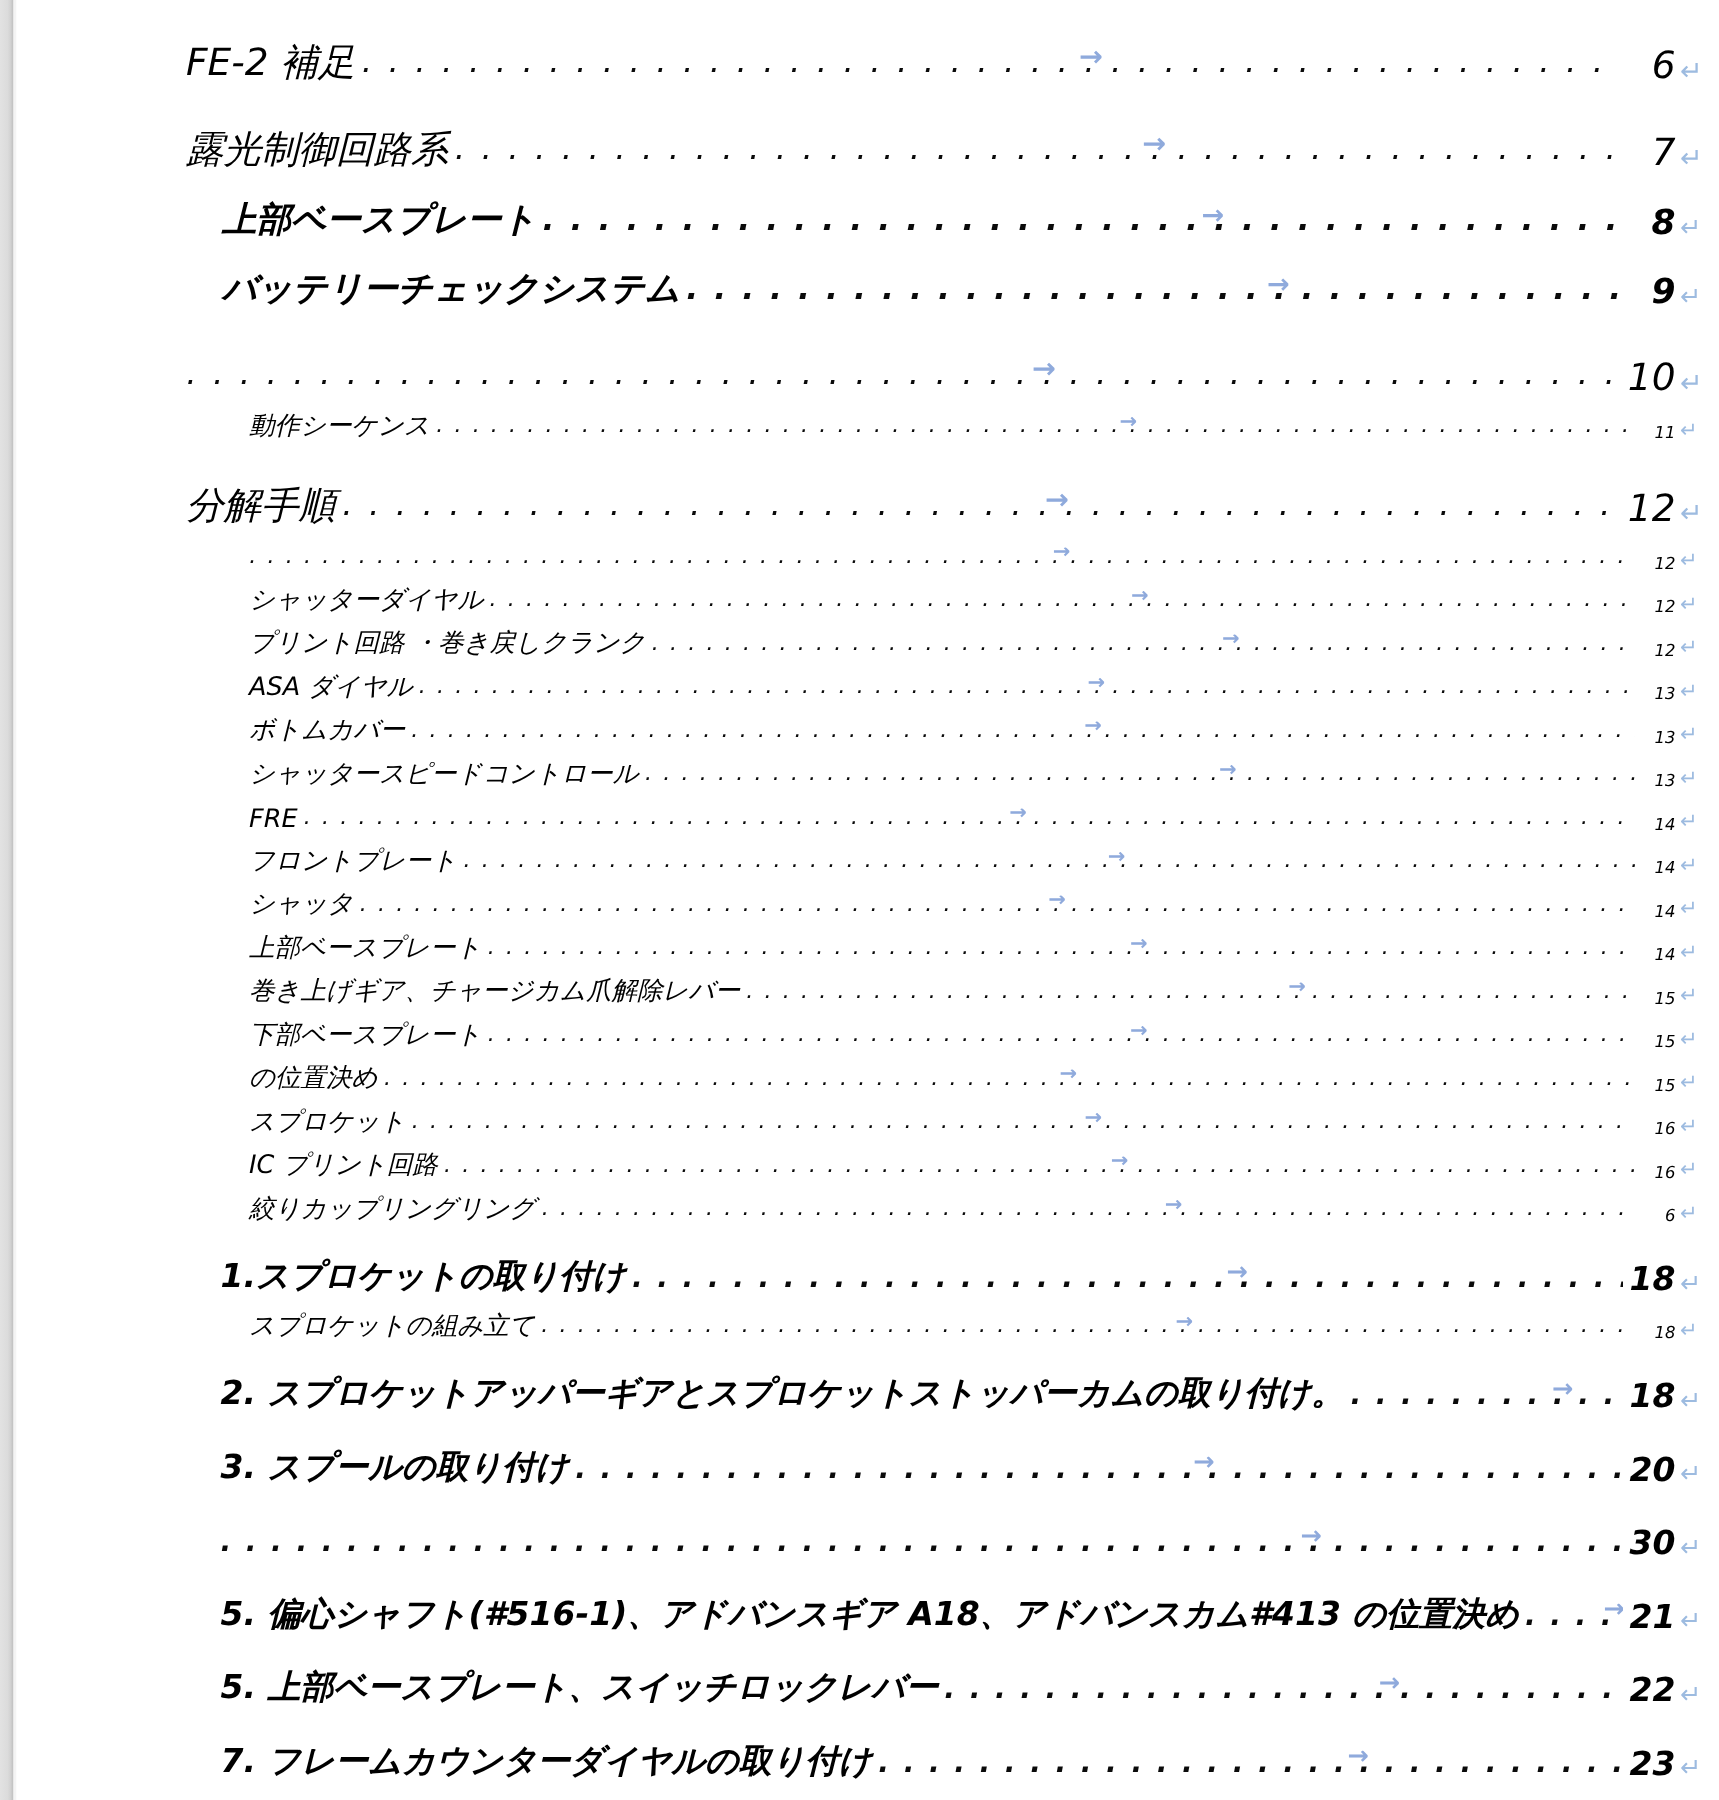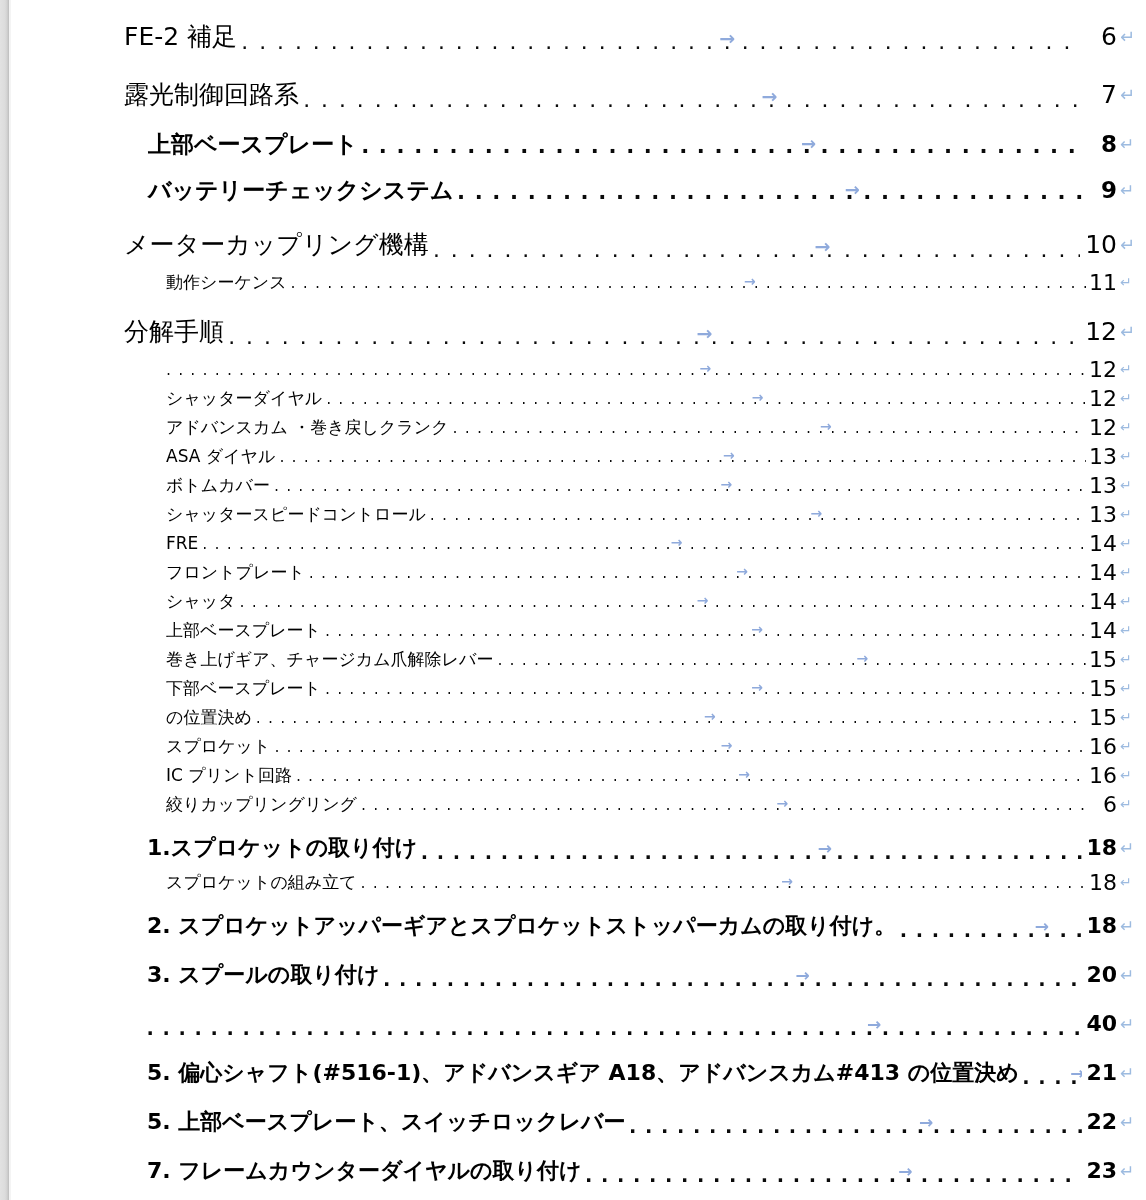--- a/index.html
+++ b/index.html
@@ -40,24 +40,25 @@
   #toc {
     position: absolute;
     left: 0; top: 0;
     width: 1135px;
   }
 
   
   .toc-row {
     position: relative;
     display: flex;
-    align-items: center;
+    align-items: flex-end;
     width: 1135px;
     white-space: nowrap;
     color: #000000;
+    font-style: italic;
   }
   .toc-title {
     flex: 0 0 auto;
     padding-right: 4px;
   }
   .toc-leader {
     flex: 1 1 auto;
     position: relative;
     overflow: hidden;
     height: 1em;
@@ -127,21 +128,21 @@
   
   .lv3 {
     font-family: "DejaVu Sans", "Liberation Sans", sans-serif;
     font-size: 17px;
     font-weight: 400;
     height: 29px;
     padding-left: 155px;
     padding-top: 3px;
     box-sizing: border-box;
   }
-  .lv3 .toc-page { font-size: 22px; min-width: 24px; }
+  .lv3 .toc-page { font-size: 11px; min-width: 24px; }
   .lv3 .toc-leader .dots { font-size: 15px; }
   .lv3 .toc-leader .tabarrow { font-size: 14px; }
   .lv3 .toc-pilcrow { font-size: 14px; }
 
   
   .lvnum {
     font-family: "DejaVu Sans", "Liberation Sans", sans-serif;
     font-size: 22px;
     font-weight: 700;
     height: 49px;
@@ -192,21 +193,20 @@
       <div class="toc-row lv2">
         <span class="toc-title">バッテリーチェックシステム</span>
         <span class="toc-leader">
           <span class="dots">․ ․ ․ ․ ․ ․ ․ ․ ․ ․ ․ ․ ․ ․ ․ ․ ․ ․ ․ ․ ․ ․ ․ ․ ․ ․ ․ ․ ․ ․ ․ ․ ․ ․ ․ ․ ․ ․ ․ ․ ․ ․ ․ ․ ․ ․ ․ ․ ․ ․ ․ ․ ․ ․ ․ ․ ․ ․ ․ ․ ․ ․ ․ ․ ․ ․ ․ ․ ․ ․ ․ ․ ․ ․ ․ ․ ․ ․ ․ ․ ․ ․ ․ ․ ․ ․ ․ ․ ․ ․ ․ ․ ․ ․ ․ ․ ․ ․ ․ ․ ․ ․ ․ ․ ․ ․ ․ ․ ․ ․ ․ ․ ․ ․ ․ ․ ․ ․ ․ ․ ․ ․ ․ ․ ․ ․ ․ ․ ․ ․ ․ ․ ․ ․ ․ ․ ․ ․ ․ ․ ․ ․ ․ ․ ․ ․ ․ ․ ․ ․ ․ ․ ․ ․ ․ ․ ․ ․ ․ ․ ․ ․ ․ ․ ․ ․ ․ ․ ․ </span>
           <span class="tabarrow" style="left: 62%;">→</span>
         </span>
         <span class="toc-page">9</span>
         <span class="toc-pilcrow">↵</span>
       </div>
       <div class="toc-row lv1">
-        <span class="toc-title">メーターカップリング機構</span>
         <span class="toc-leader">
           <span class="dots">․ ․ ․ ․ ․ ․ ․ ․ ․ ․ ․ ․ ․ ․ ․ ․ ․ ․ ․ ․ ․ ․ ․ ․ ․ ․ ․ ․ ․ ․ ․ ․ ․ ․ ․ ․ ․ ․ ․ ․ ․ ․ ․ ․ ․ ․ ․ ․ ․ ․ ․ ․ ․ ․ ․ ․ ․ ․ ․ ․ ․ ․ ․ ․ ․ ․ ․ ․ ․ ․ ․ ․ ․ ․ ․ ․ ․ ․ ․ ․ ․ ․ ․ ․ ․ ․ ․ ․ ․ ․ ․ ․ ․ ․ ․ ․ ․ ․ ․ ․ ․ ․ ․ ․ ․ ․ ․ ․ ․ ․ ․ ․ ․ ․ ․ ․ ․ ․ ․ ․ ․ ․ ․ ․ ․ ․ ․ ․ ․ ․ ․ ․ ․ ․ ․ ․ ․ ․ ․ ․ ․ ․ ․ ․ ․ ․ ․ ․ ․ ․ ․ ․ ․ ․ ․ ․ ․ ․ ․ ․ ․ ․ ․ ․ ․ ․ ․ ․ ․ </span>
           <span class="tabarrow" style="left: 59%;">→</span>
         </span>
         <span class="toc-page">10</span>
         <span class="toc-pilcrow">↵</span>
       </div>
       <div class="toc-row lv3">
         <span class="toc-title">動作シーケンス</span>
         <span class="toc-leader">
@@ -236,21 +236,21 @@
       <div class="toc-row lv3">
         <span class="toc-title">シャッターダイヤル</span>
         <span class="toc-leader">
           <span class="dots">․ ․ ․ ․ ․ ․ ․ ․ ․ ․ ․ ․ ․ ․ ․ ․ ․ ․ ․ ․ ․ ․ ․ ․ ․ ․ ․ ․ ․ ․ ․ ․ ․ ․ ․ ․ ․ ․ ․ ․ ․ ․ ․ ․ ․ ․ ․ ․ ․ ․ ․ ․ ․ ․ ․ ․ ․ ․ ․ ․ ․ ․ ․ ․ ․ ․ ․ ․ ․ ․ ․ ․ ․ ․ ․ ․ ․ ․ ․ ․ ․ ․ ․ ․ ․ ․ ․ ․ ․ ․ ․ ․ ․ ․ ․ ․ ․ ․ ․ ․ ․ ․ ․ ․ ․ ․ ․ ․ ․ ․ ․ ․ ․ ․ ․ ․ ․ ․ ․ ․ ․ ․ ․ ․ ․ ․ ․ ․ ․ ․ ․ ․ ․ ․ ․ ․ ․ ․ ․ ․ ․ ․ ․ ․ ․ ․ ․ ․ ․ ․ ․ ․ ․ ․ ․ ․ ․ ․ ․ ․ ․ ․ ․ ․ ․ ․ ․ ․ ․ </span>
           <span class="tabarrow" style="left: 56%;">→</span>
         </span>
         <span class="toc-page">12</span>
         <span class="toc-pilcrow">↵</span>
       </div>
       <div class="toc-row lv3">
-        <span class="toc-title">アドバンスカム ・巻き戻しクランク</span>
+        <span class="toc-title">プリント回路 ・巻き戻しクランク</span>
         <span class="toc-leader">
           <span class="dots">․ ․ ․ ․ ․ ․ ․ ․ ․ ․ ․ ․ ․ ․ ․ ․ ․ ․ ․ ․ ․ ․ ․ ․ ․ ․ ․ ․ ․ ․ ․ ․ ․ ․ ․ ․ ․ ․ ․ ․ ․ ․ ․ ․ ․ ․ ․ ․ ․ ․ ․ ․ ․ ․ ․ ․ ․ ․ ․ ․ ․ ․ ․ ․ ․ ․ ․ ․ ․ ․ ․ ․ ․ ․ ․ ․ ․ ․ ․ ․ ․ ․ ․ ․ ․ ․ ․ ․ ․ ․ ․ ․ ․ ․ ․ ․ ․ ․ ․ ․ ․ ․ ․ ․ ․ ․ ․ ․ ․ ․ ․ ․ ․ ․ ․ ․ ․ ․ ․ ․ ․ ․ ․ ․ ․ ․ ․ ․ ․ ․ ․ ․ ․ ․ ․ ․ ․ ․ ․ ․ ․ ․ ․ ․ ․ ․ ․ ․ ․ ․ ․ ․ ․ ․ ․ ․ ․ ․ ․ ․ ․ ․ ․ ․ ․ ․ ․ ․ ․ </span>
           <span class="tabarrow" style="left: 58%;">→</span>
         </span>
         <span class="toc-page">12</span>
         <span class="toc-pilcrow">↵</span>
       </div>
       <div class="toc-row lv3">
         <span class="toc-title">ASA ダイヤル</span>
         <span class="toc-leader">
@@ -402,21 +402,21 @@
           <span class="tabarrow" style="left: 59%;">→</span>
         </span>
         <span class="toc-page">20</span>
         <span class="toc-pilcrow">↵</span>
       </div>
       <div class="toc-row lvnum">
         <span class="toc-leader">
           <span class="dots">․ ․ ․ ․ ․ ․ ․ ․ ․ ․ ․ ․ ․ ․ ․ ․ ․ ․ ․ ․ ․ ․ ․ ․ ․ ․ ․ ․ ․ ․ ․ ․ ․ ․ ․ ․ ․ ․ ․ ․ ․ ․ ․ ․ ․ ․ ․ ․ ․ ․ ․ ․ ․ ․ ․ ․ ․ ․ ․ ․ ․ ․ ․ ․ ․ ․ ․ ․ ․ ․ ․ ․ ․ ․ ․ ․ ․ ․ ․ ․ ․ ․ ․ ․ ․ ․ ․ ․ ․ ․ ․ ․ ․ ․ ․ ․ ․ ․ ․ ․ ․ ․ ․ ․ ․ ․ ․ ․ ․ ․ ․ ․ ․ ․ ․ ․ ․ ․ ․ ․ ․ ․ ․ ․ ․ ․ ․ ․ ․ ․ ․ ․ ․ ․ ․ ․ ․ ․ ․ ․ ․ ․ ․ ․ ․ ․ ․ ․ ․ ․ ․ ․ ․ ․ ․ ․ ․ ․ ․ ․ ․ ․ ․ ․ ․ ․ ․ ․ ․ </span>
           <span class="tabarrow" style="left: 77%;">→</span>
         </span>
-        <span class="toc-page">40</span>
+        <span class="toc-page">30</span>
         <span class="toc-pilcrow">↵</span>
       </div>
       <div class="toc-row lvnum">
         <span class="toc-title">5. 偏心シャフト(#516-1)、アドバンスギア A18、アドバンスカム#413 の位置決め</span>
         <span class="toc-leader">
           <span class="dots">․ ․ ․ ․ ․ ․ ․ ․ ․ ․ ․ ․ ․ ․ ․ ․ ․ ․ ․ ․ ․ ․ ․ ․ ․ ․ ․ ․ ․ ․ ․ ․ ․ ․ ․ ․ ․ ․ ․ ․ ․ ․ ․ ․ ․ ․ ․ ․ ․ ․ ․ ․ ․ ․ ․ ․ ․ ․ ․ ․ ․ ․ ․ ․ ․ ․ ․ ․ ․ ․ ․ ․ ․ ․ ․ ․ ․ ․ ․ ․ ․ ․ ․ ․ ․ ․ ․ ․ ․ ․ ․ ․ ․ ․ ․ ․ ․ ․ ․ ․ ․ ․ ․ ․ ․ ․ ․ ․ ․ ․ ․ ․ ․ ․ ․ ․ ․ ․ ․ ․ ․ ․ ․ ․ ․ ․ ․ ․ ․ ․ ․ ․ ․ ․ ․ ․ ․ ․ ․ ․ ․ ․ ․ ․ ․ ․ ․ ․ ․ ․ ․ ․ ․ ․ ․ ․ ․ ․ ․ ․ ․ ․ ․ ․ ․ ․ ․ ․ ․ </span>
           <span class="tabarrow" style="left: 80%;">→</span>
         </span>
         <span class="toc-page">21</span>
         <span class="toc-pilcrow">↵</span>

